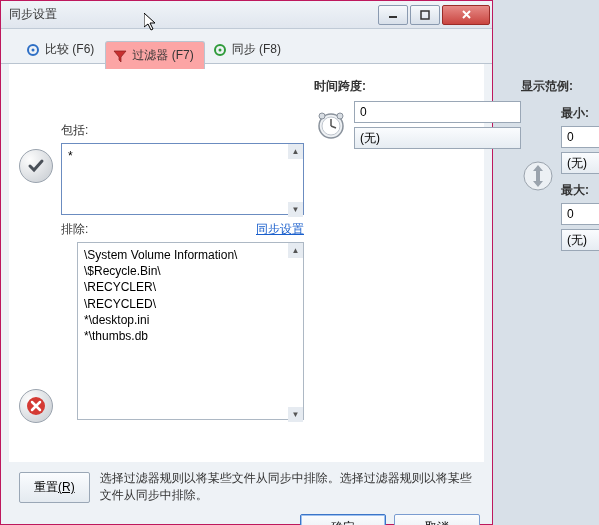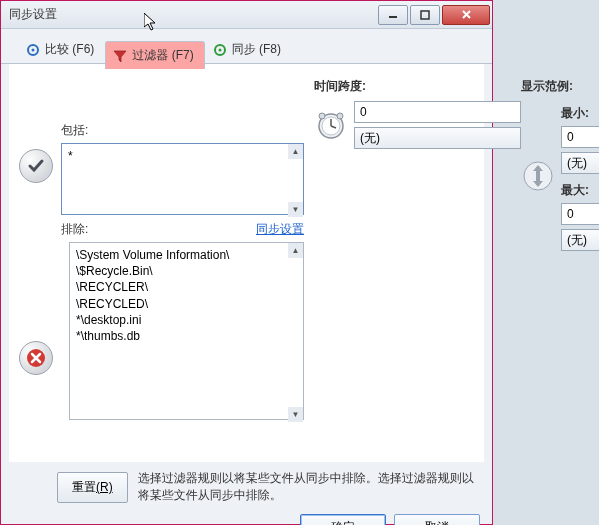--- a/index.html
+++ b/index.html
@@ -36,38 +36,38 @@
 .roundicon.red svg path { fill: #d02c2c; }
 
 .tawrap { position: relative; flex: 1; }
 .ta { width: 100%; border: 1px solid #6b8cc0; padding: 4px 16px 4px 6px; font-family: Tahoma, sans-serif; font-size: 12px; line-height: 1.35; resize: none; outline: none; background: #fff; color: #000; }
 .ta.include { height: 72px; }
 .ta.exclude { height: 178px; border-color: #adb8c4; }
 .scroll-up, .scroll-down { position: absolute; right: 1px; width: 15px; height: 15px; background: #e6ebf1; display: flex; align-items: center; justify-content: center; font-size: 8px; color: #555; }
 .scroll-up { top: 1px; } .scroll-down { bottom: 1px; }
 
 .exclude-part { margin-top: 3px; }
-.exclude-row { display: flex; align-items: center; gap: 16px; }
+.exclude-row { display: flex; align-items: flex-end; gap: 24px; }
 .exclude-row .roundicon { margin-top: 50px; }
 
 
 .grp { }
 .grp-title { font-weight: bold; color: #333; margin-bottom: 6px; }
 .grp-row { display: flex; align-items: center; gap: 6px; }
 .clockicon { width: 34px; height: 34px; flex: none; }
 .sizeicon { width: 34px; height: 34px; flex: none; }
 .ctrls { flex: 1; display: flex; flex-direction: column; gap: 4px; }
 .sublabel { color: #333; font-weight: bold; margin-top: 4px; }
 .spinner { display: flex; }
 .spinner input { flex: 1; height: 22px; border: 1px solid #9aa7b6; padding: 0 5px; background: #fff; }
 .combo { display: flex; }
 .combo input { flex: 1; height: 22px; border: 1px solid #9aa7b6; padding: 0 5px; background: linear-gradient(#fafcfe,#e6ecf2); }
 
 
-.bottomrow { display: flex; align-items: center; padding: 0 18px; gap: 10px; margin-left: 38px; }
+.bottomrow { display: flex; align-items: center; padding: 0 18px; gap: 10px; }
 .resetbtn { background: linear-gradient(#fafcfe,#e4eaf0); border: 1px solid #9aa7b6; padding: 6px 14px; border-radius: 2px; }
 .resetbtn u { text-decoration: underline; }
 .hint { color: #333; flex: 1; }
 
 .dlg-buttons { display: flex; justify-content: flex-end; gap: 8px; padding: 10px 12px 0 0; }
 .dlg-buttons button { width: 86px; height: 26px; border: 1px solid #7a9cd0; background: linear-gradient(#fafcfe,#e4eaf0); border-radius: 2px; }
 .dlg-buttons button.ok { border: 1px solid #3b75c8; box-shadow: 0 0 0 1px #9ec1ef inset; }
 </style>
 </head>
 <body>

